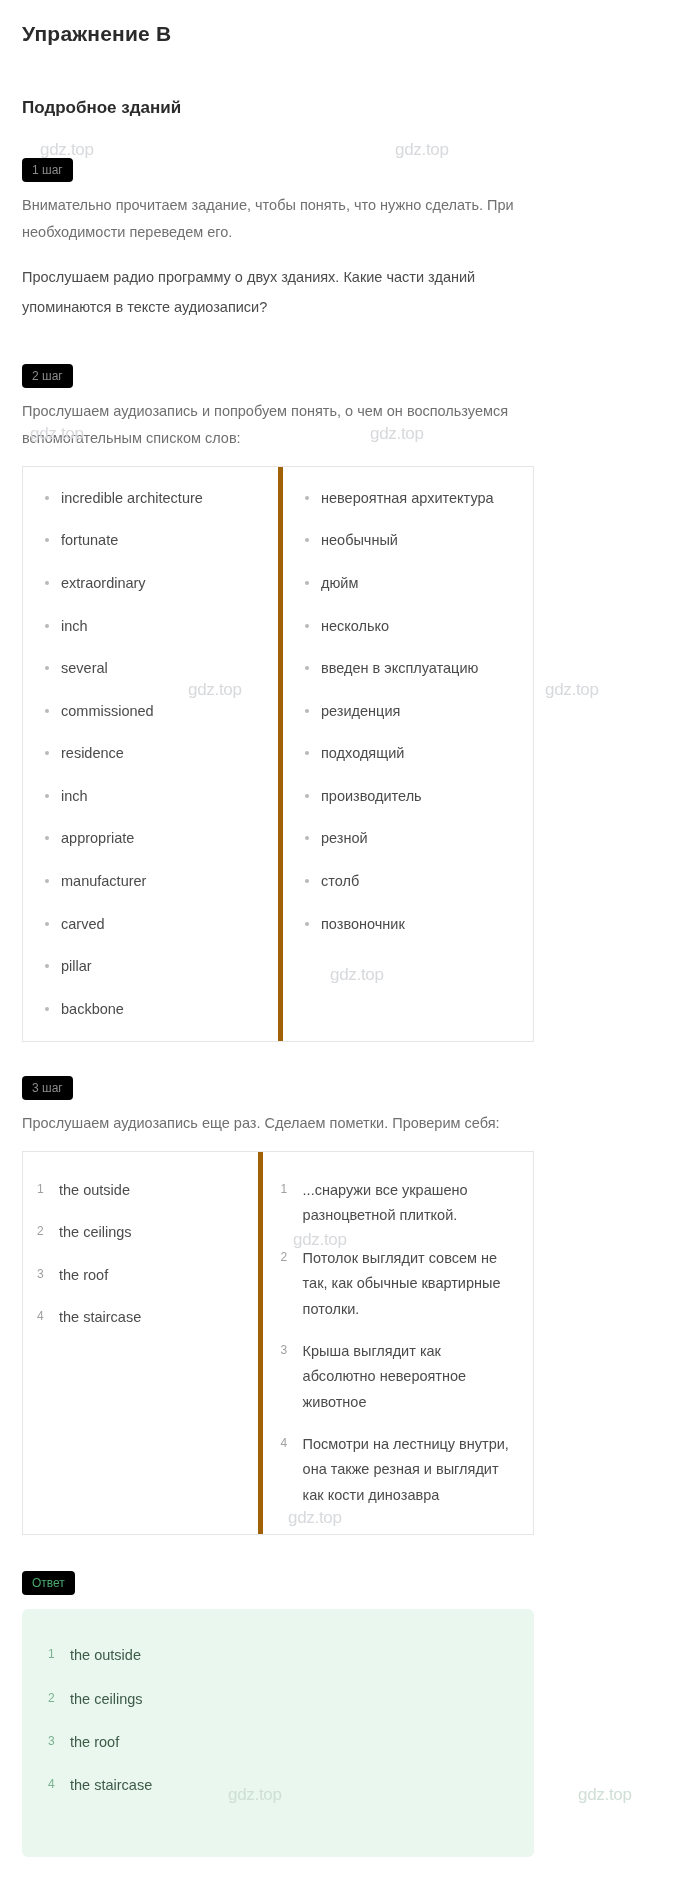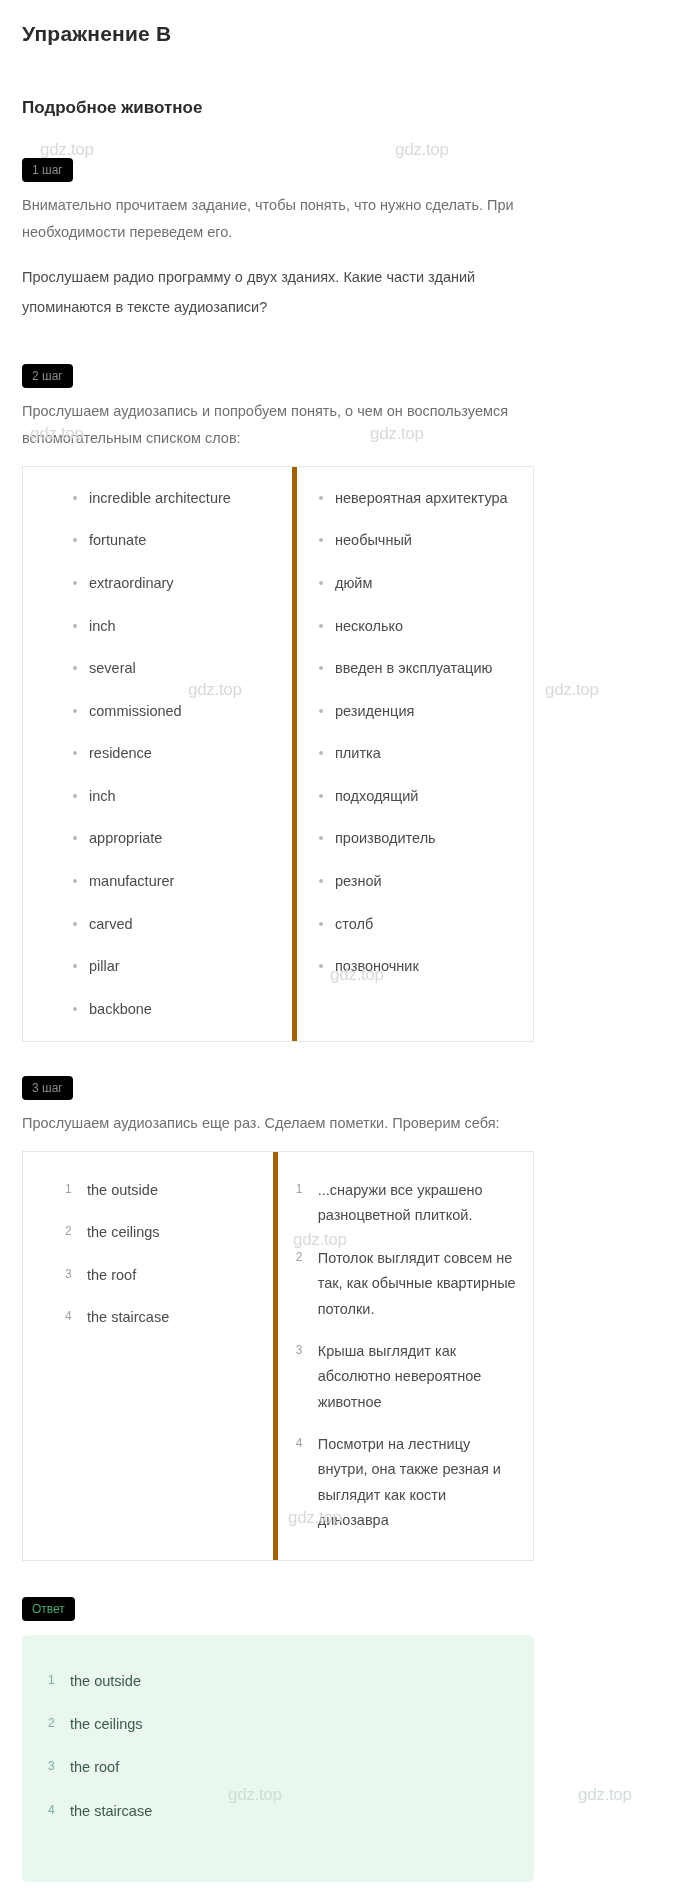--- a/index.html
+++ b/index.html
@@ -60,21 +60,20 @@
   }
   .step-block { margin-top: 26px; }
   .step1-gap { margin-top: 18px; }
 
   .two-col {
     display: flex;
     width: 100%;
     border: 1px solid #e6e6e6;
     margin-top: 14px;
     background: #fff;
-    padding-left: 28px;
   }
   .col {
     flex: 1 1 50%;
     padding: 22px 16px 22px 16px;
   }
   .col + .col { border-left: 5px solid #a16207; }
   ul.words {
     list-style: none;
     margin: 0; padding: 0;
   }
@@ -143,21 +142,21 @@
   }
   .wm.onanswer { color: #cfdfd5; }
 </style>
 </head>
 <body>
 
 <div class="page">
 
   <h1 class="title">Упражнение B</h1>
 
-  <h2 class="subtitle">Подробное животное</h2>
+  <h2 class="subtitle">Подробное зданий</h2>
 
   <div class="step-block" style="margin-top:40px;">
     <span class="step-chip">1 шаг</span>
     <p class="para">Внимательно прочитаем задание, чтобы понять, что нужно сделать. При необходимости переведем его.</p>
     <p class="para dark step1-gap">Прослушаем радио программу о двух зданиях. Какие части зданий</p>
     <p class="para dark" style="margin-top:4px;">упоминаются в тексте аудиозаписи?</p>
   </div>
 
   <div class="step-block" style="margin-top:43px;">
     <span class="step-chip">2 шаг</span>
@@ -182,21 +181,20 @@
         </ul>
       </div>
       <div class="col">
         <ul class="words">
           <li>невероятная архитектура</li>
           <li>необычный</li>
           <li>дюйм</li>
           <li>несколько</li>
           <li>введен в эксплуатацию</li>
           <li>резиденция</li>
-          <li>плитка</li>
           <li>подходящий</li>
           <li>производитель</li>
           <li>резной</li>
           <li>столб</li>
           <li>позвоночник</li>
         </ul>
       </div>
     </div>
   </div>
 

